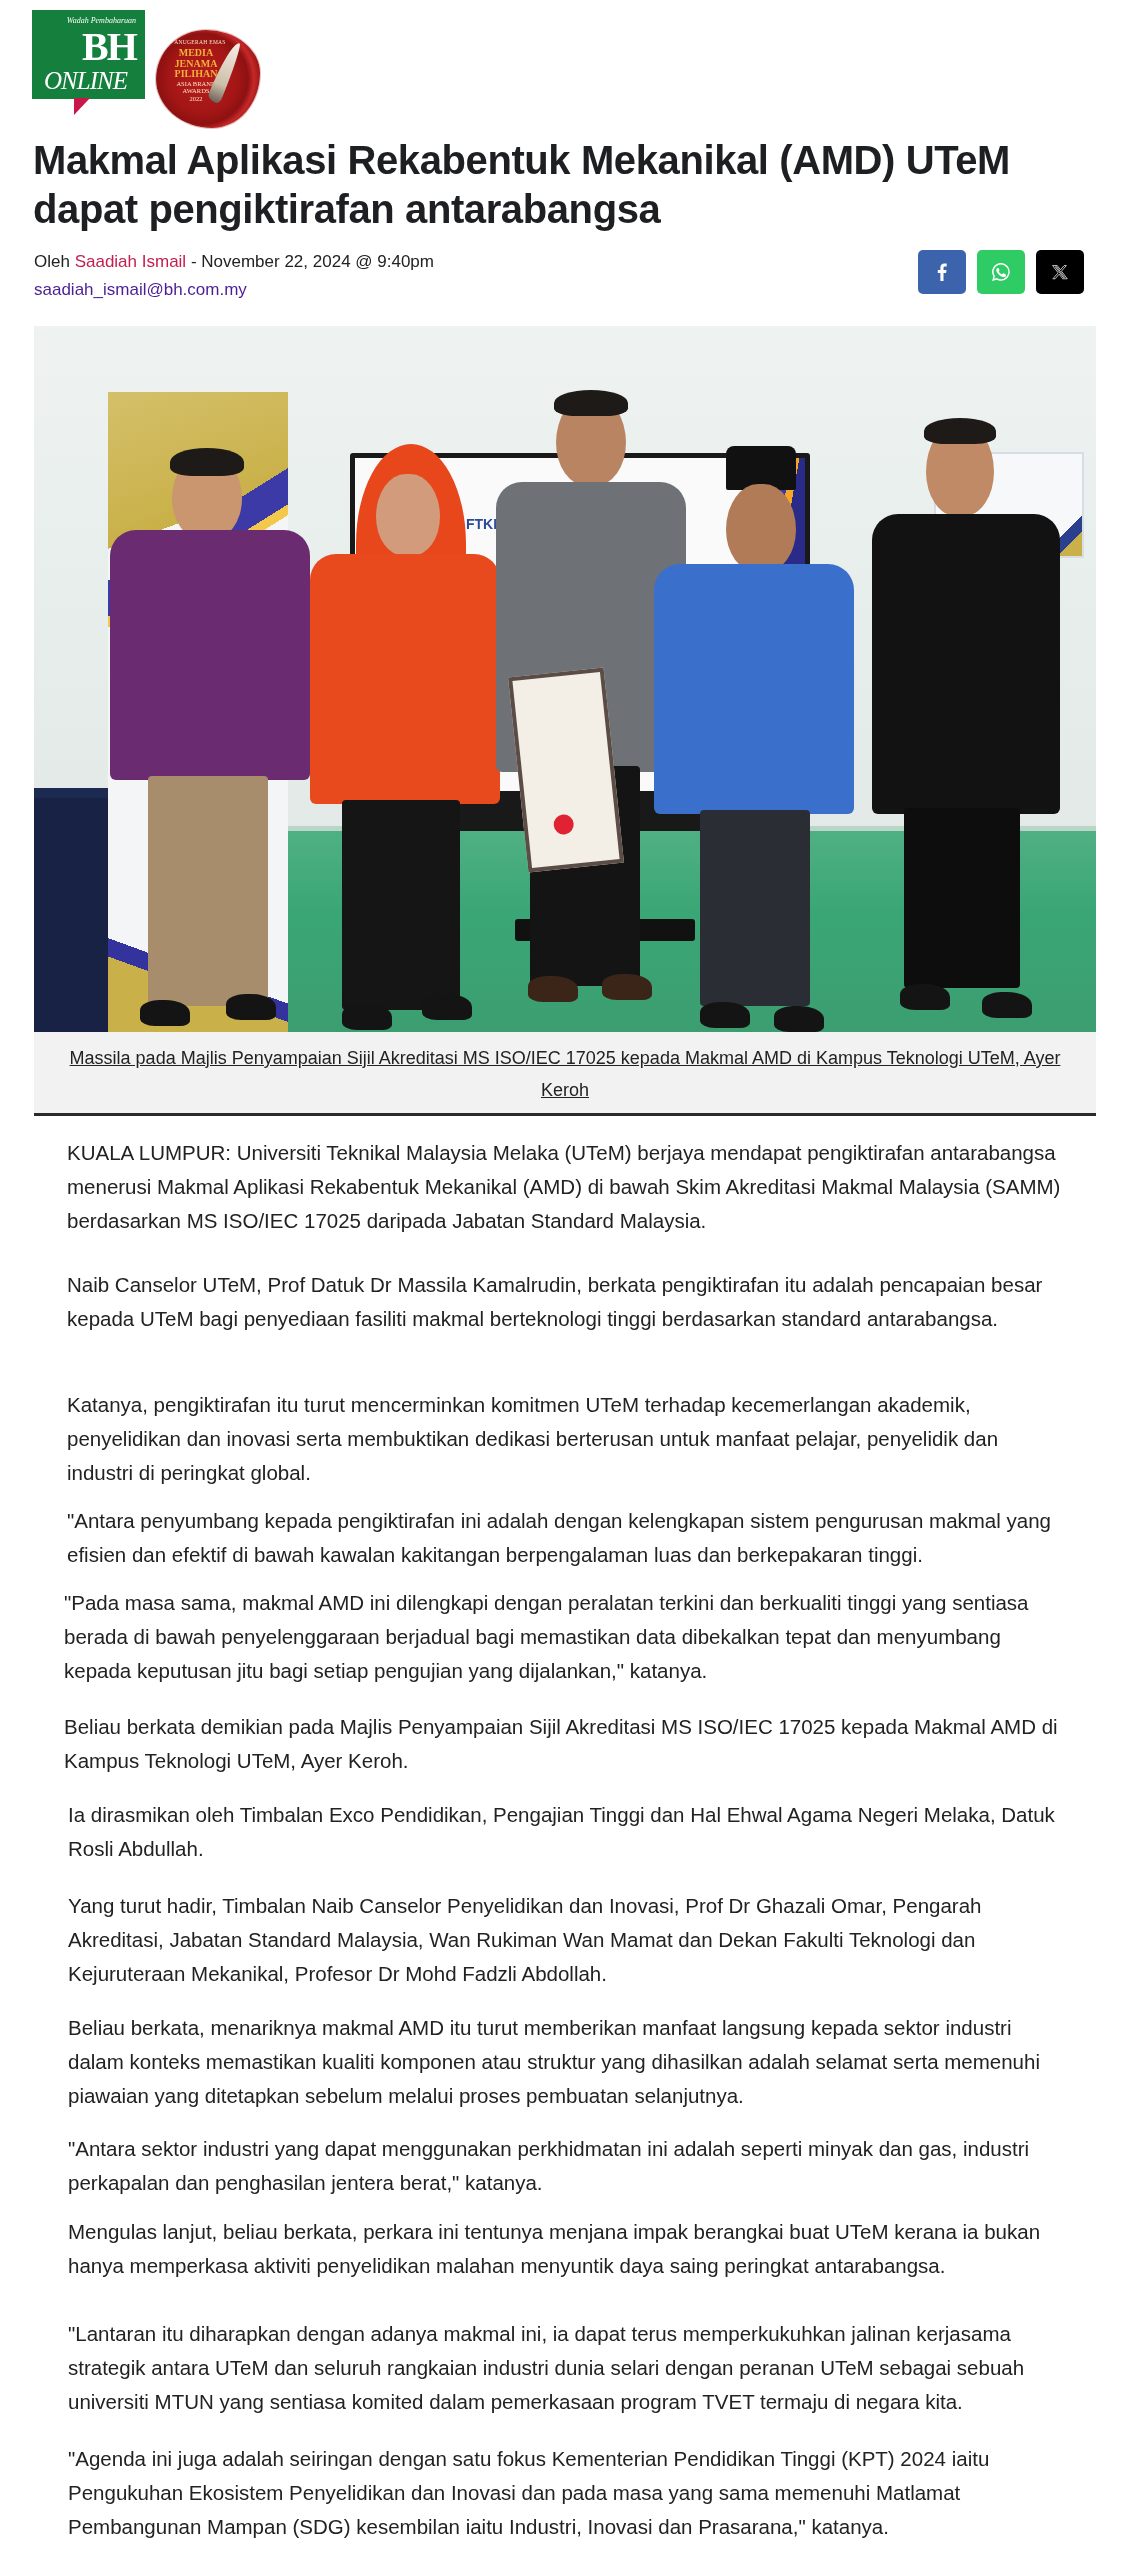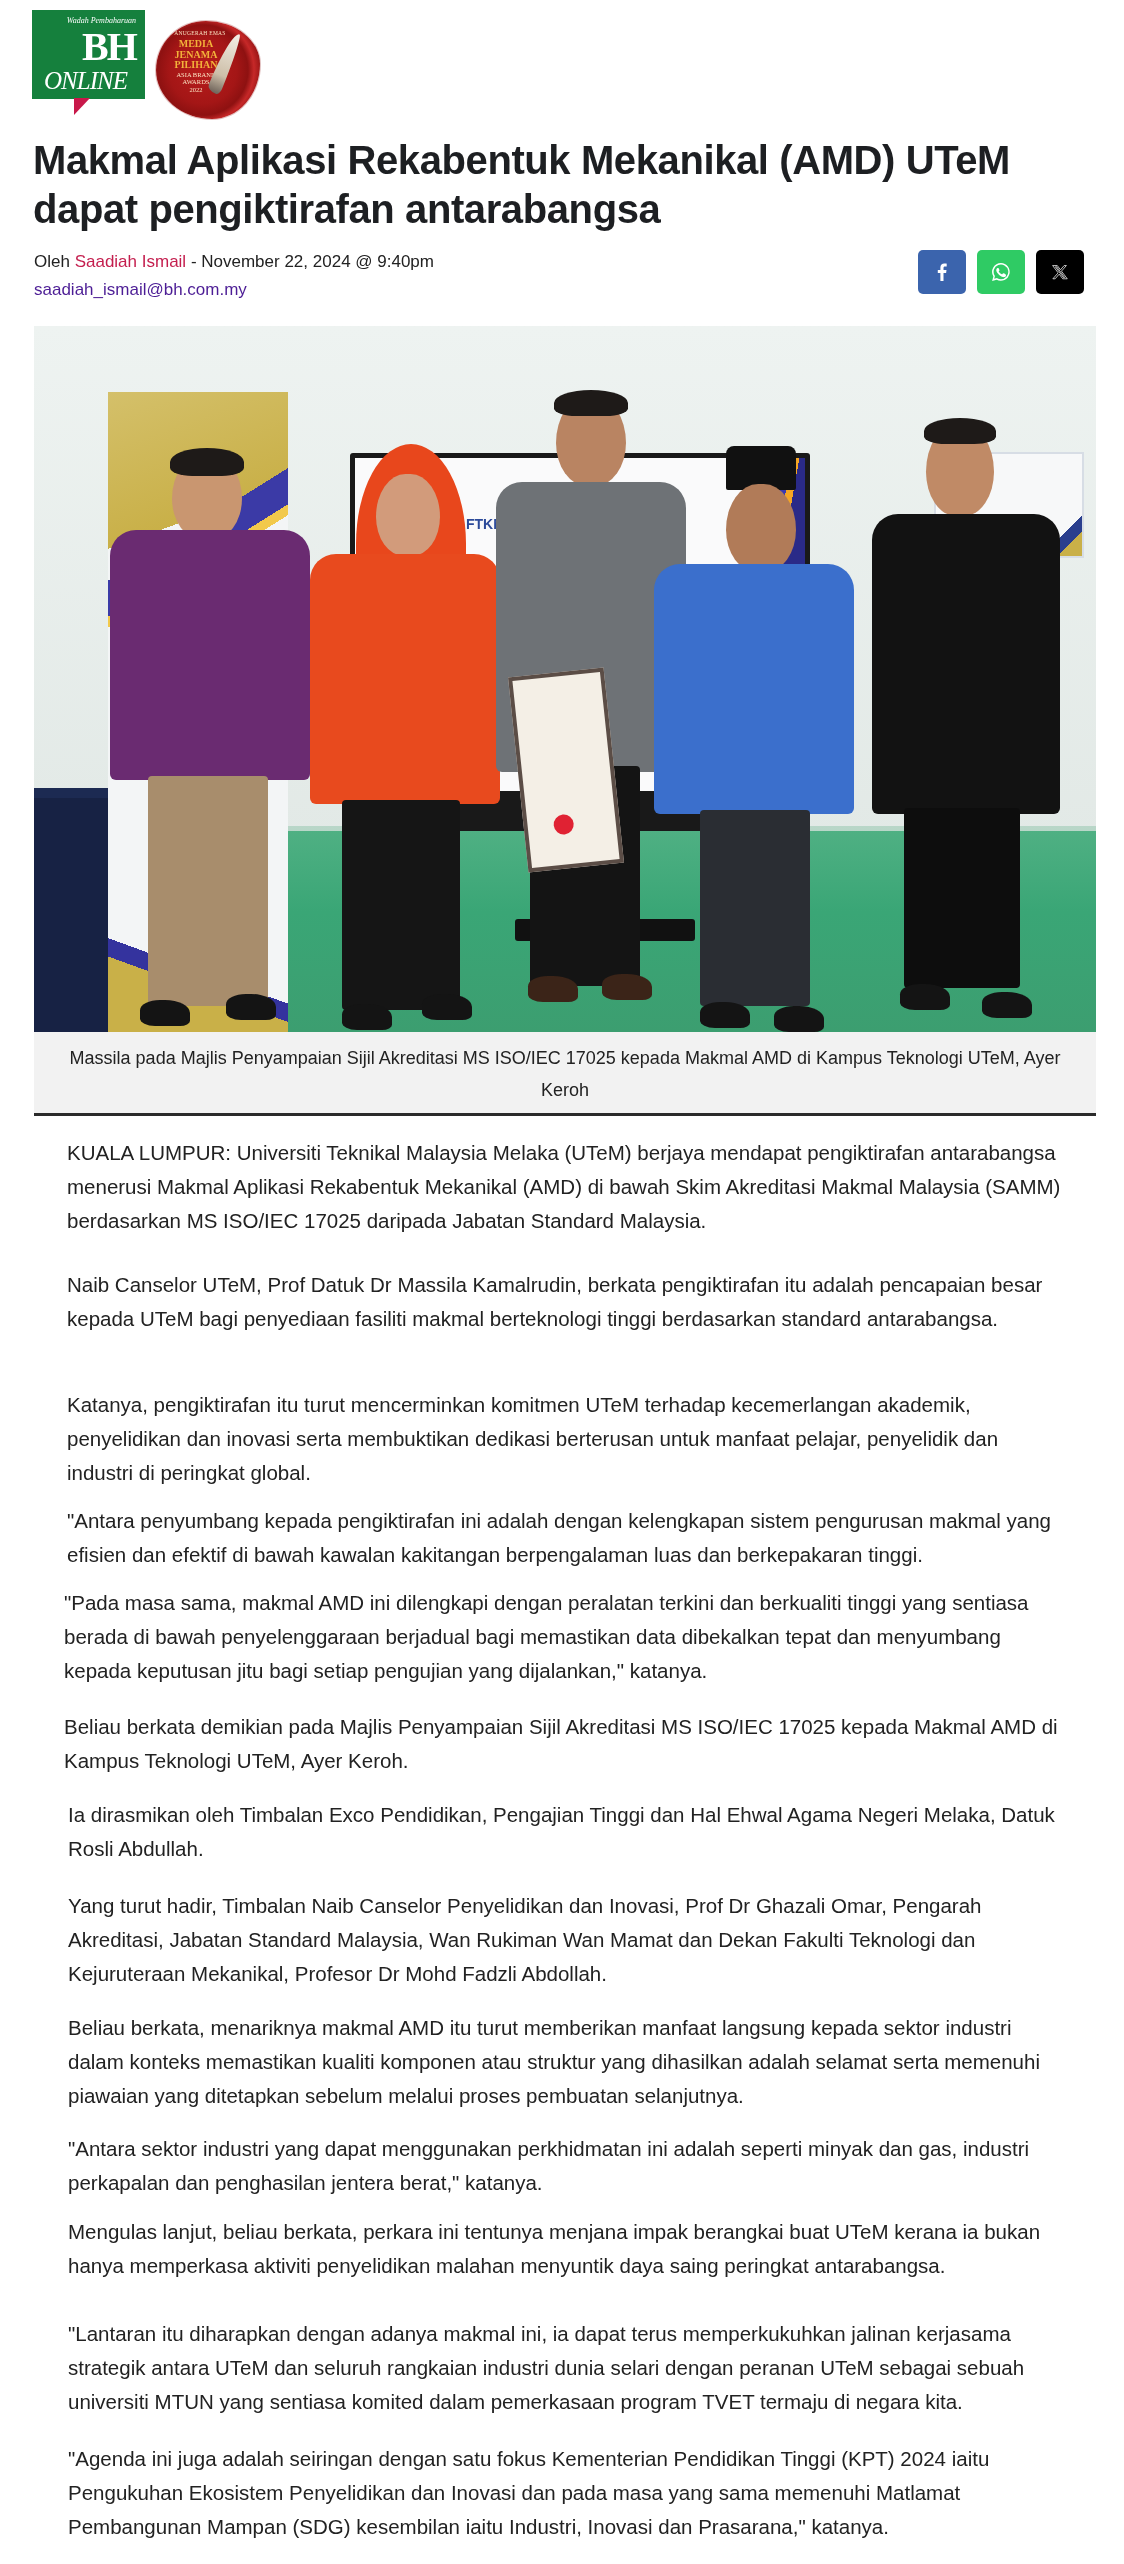--- a/index.html
+++ b/index.html
@@ -6,21 +6,21 @@
   html, body { width: 1124px; background: #ffffff; }
   body { font-family: "Liberation Sans", "DejaVu Sans", sans-serif; color: #212121; position: relative; height: 2564px; overflow: hidden; }
 
   
   .logo-bar { position: absolute; left: 32px; top: 10px; height: 106px; width: 240px; }
   .bh-logo { position: absolute; left: 0; top: 0; width: 113px; height: 89px; background: #15803d; color: #fff; }
   .bh-logo::after { content: ""; position: absolute; left: 42px; bottom: -16px; border-left: 0 solid transparent; border-right: 16px solid transparent; border-top: 17px solid #c8184a; }
   .bh-tagline { position: absolute; right: 9px; top: 6px; font-family: "Liberation Serif", serif; font-style: italic; font-size: 8px; color: #fff; }
   .bh-main { position: absolute; left: 12px; top: 14px; font-family: "Liberation Serif", serif; font-weight: bold; font-size: 40px; line-height: 46px; letter-spacing: -2px; color: #fff; margin-left: 38px; }
   .bh-online { position: absolute; left: 12px; top: 58px; font-family: "Liberation Serif", serif; font-style: italic; font-weight: normal; font-size: 25px; line-height: 26px; color: #fff; letter-spacing: -1px; }
-  .award-seal { position: absolute; left: 124px; top: 11px; width: 104px; height: 98px; border-radius: 48% 52% 46% 54% / 50% 44% 56% 50%;
+  .award-seal { position: absolute; left: 124px; top: 20px; width: 104px; height: 98px; border-radius: 48% 52% 46% 54% / 50% 44% 56% 50%;
       background: radial-gradient(circle at 45% 50%, #b71c1c 0%, #a41616 45%, #8e1111 60%, #c62828 68%, #8b0f0f 80%); box-shadow: 0 0 0 1px rgba(140,10,10,.25); }
   .award-seal .seal-text { position: absolute; left: 10px; top: 18px; width: 60px; text-align: center; font-family: "Liberation Serif", serif; font-weight: bold; color: #f2b23a; font-size: 10px; line-height: 10.5px; }
   .award-seal .seal-top { position: absolute; left: 16px; top: 9px; width: 56px; text-align:center; font-family: "Liberation Serif", serif; font-size: 5.5px; color: #fbe3c2; letter-spacing: .3px; }
   .award-seal .seal-sub { display:block; font-size: 6.5px; line-height: 7.5px; color: #fbe3c2; font-weight: normal; }
   .award-seal .quill { position: absolute; left: 62px; top: 10px; width: 14px; height: 64px; background: linear-gradient(180deg,#f4efe6,#cdbfa9 70%,#6d6259); border-radius: 70% 30% 30% 70% / 90% 90% 10% 10%; transform: rotate(22deg); }
 
   
   .article-title { position: absolute; left: 33px; top: 136px; width: 1070px; font-family: "Liberation Sans", sans-serif; font-weight: bold; font-size: 40px; line-height: 49px; color: #1d1f22; letter-spacing: -0.4px; }
   .byline { position: absolute; left: 34px; top: 252px; font-size: 17px; line-height: 20px; color: #222; }
   .byline .author { color: #c41e4e; }
@@ -58,21 +58,21 @@
 
   
   .person { position: absolute; }
   .head { position: absolute; border-radius: 46% 46% 44% 44% / 52% 52% 48% 48%; background: #c8946e; }
   .torso { position: absolute; border-radius: 26px 26px 6px 6px; }
   .legs { position: absolute; }
   .shoe { position: absolute; width: 50px; height: 26px; background: #141414; border-radius: 40% 50% 20% 30%; }
   .hair { position: absolute; background: #1e1a18; border-radius: 50% 50% 30% 30%; }
 
   
-  .caption { position: absolute; left: 34px; top: 1032px; width: 1062px; height: 84px; background: #f2f2f2; border-bottom: 3px solid #2b2b2b; text-align: center; font-size: 18px; line-height: 32px; color: #222; padding: 10px 24px 0 24px; }
+  .caption { position: absolute; left: 34px; top: 1032px; width: 1062px; height: 84px; background: #f2f2f2; border-bottom: 3px solid #2b2b2b; text-align: center; font-size: 18px; line-height: 32px; color: #222; padding: 10px 24px 0 24px; text-decoration: underline; }
 
   
   .article-body { position: absolute; left: 0; top: 0; width: 1124px; }
   .para { position: absolute; left: 67px; width: 1000px; font-size: 20.5px; line-height: 34px; color: #222; }
 </style>
 </head>
 <body>
 
 <div class="logo-bar">
   <div class="bh-logo">

